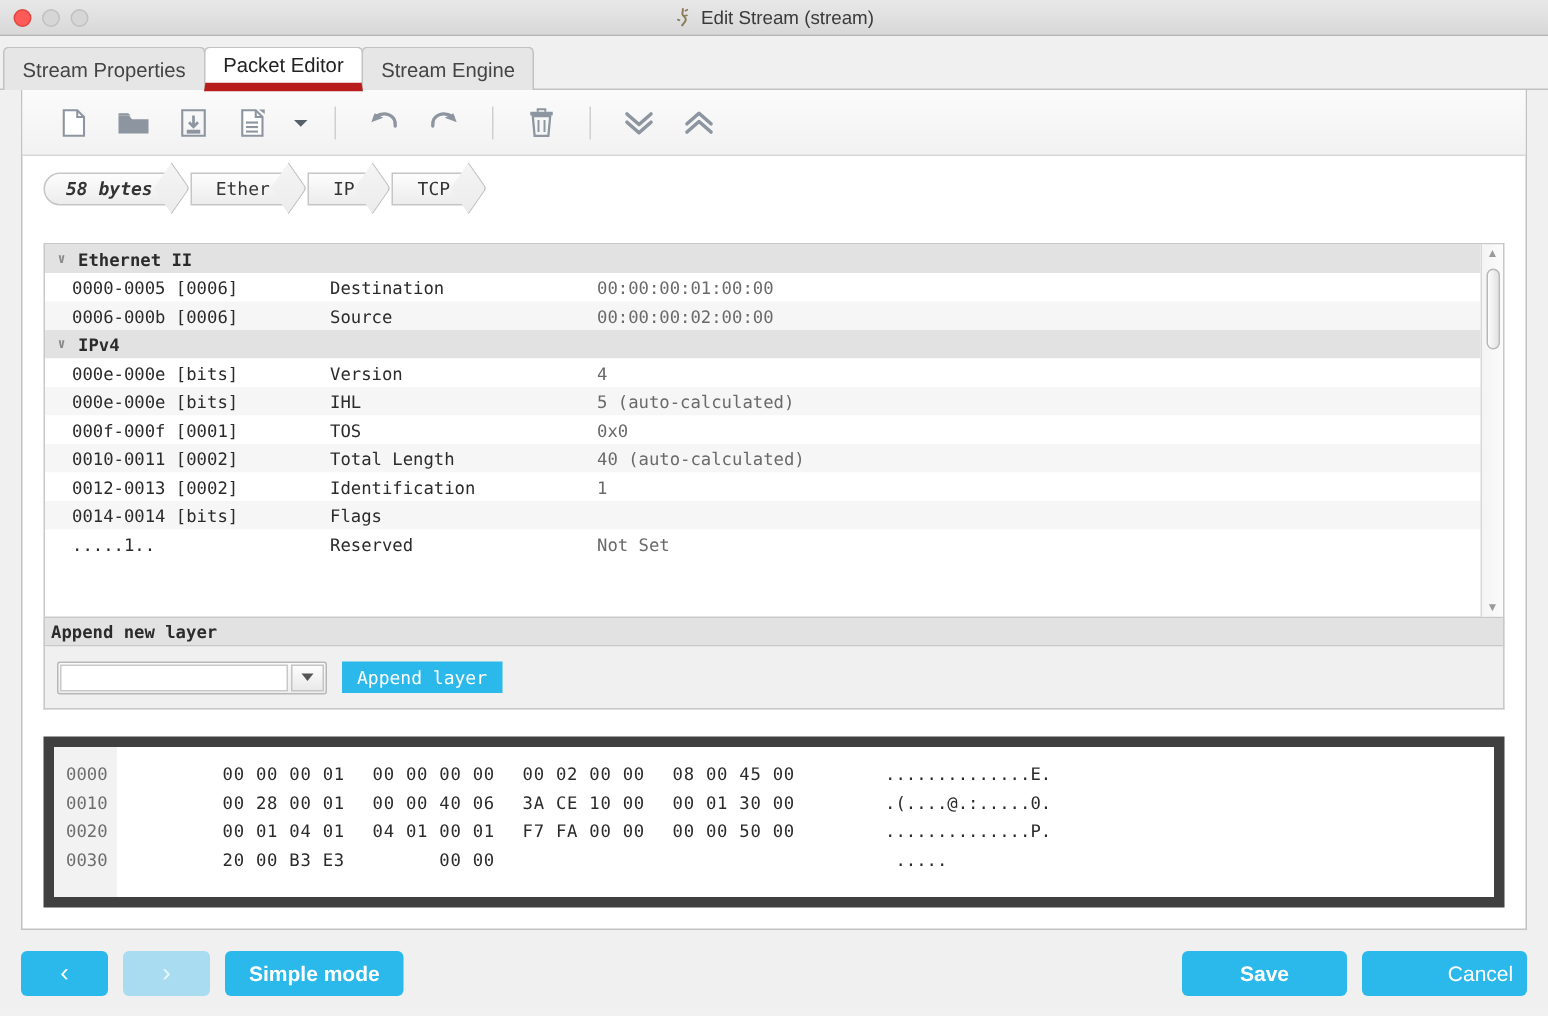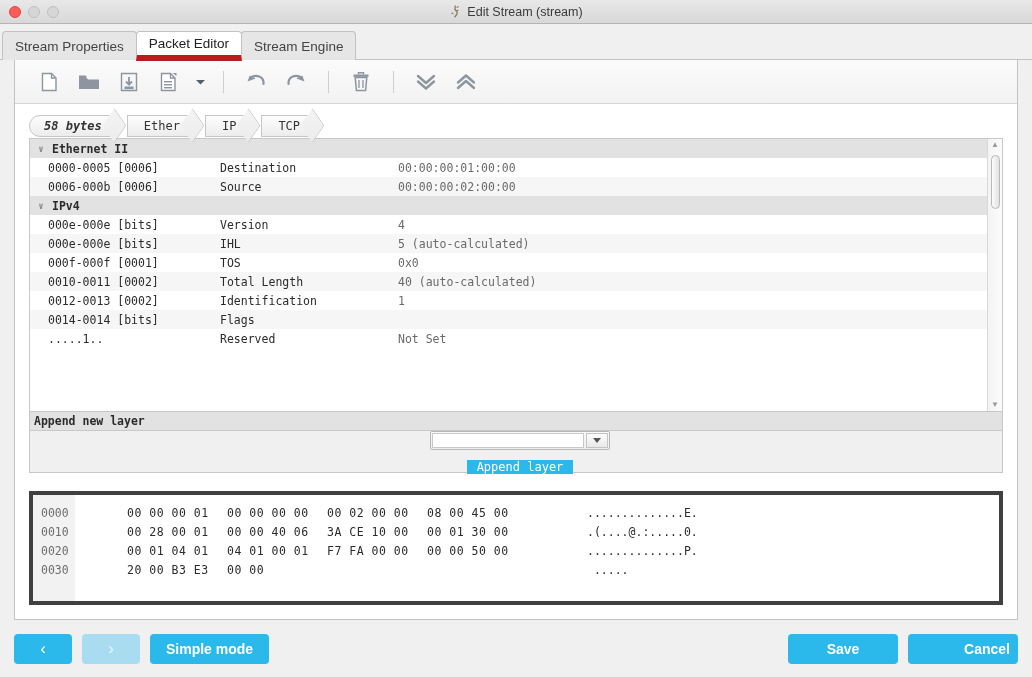--- a/index.html
+++ b/index.html
@@ -109,21 +109,21 @@
 
   
   .editor {
     flex: 1 1 auto;
     padding: 10px 14px 0 14px;
     display: flex; flex-direction: column;
     min-height: 0;
   }
 
   
-  .crumbs { display: flex; align-items: center; height: 24px; margin-bottom: 0; }
+  .crumbs { display: flex; align-items: center; height: 24px; margin-bottom: 24px; }
   .crumb {
     height: 22px;
     display: flex; align-items: center;
     padding: 0 14px 0 16px;
     font-family: "DejaVu Sans Mono", monospace;
     font-size: 12px;
     color: #333;
     background: linear-gradient(to bottom, #fdfdfd, #ececec);
     border: 1px solid #c6c6c6;
     position: relative;
@@ -208,21 +208,20 @@
     font-size: 11.5px; font-weight: bold; color: #2b2b2b;
   }
   .append-body {
     border: 1px solid #c8c8c8;
     border-top: none;
     background: #f0f0f0;
     height: 42px;
     display: flex; align-items: center;
     padding-left: 8px;
     gap: 10px;
-    flex-direction: column;
   }
   .combo {
     display: flex; width: 180px; height: 22px;
     border: 1px solid #b8b8b8;
     background: linear-gradient(to bottom,#fafafa,#eeeeee);
     border-radius: 2px;
     padding: 1px;
   }
   .combo input {
     flex: 1 1 auto;
@@ -254,26 +253,27 @@
     height: 21px;
     padding: 0 10px;
     font-family: "DejaVu Sans Mono", monospace;
     font-size: 12px;
     cursor: pointer;
   }
 
   
   .hex-wrap {
     margin: 18px 14px 14px 14px;
-    border: 4px solid #404040;
+    border: 7px solid #404040;
     background: #fff;
     height: 114px;
     display: flex;
     flex: 0 0 114px;
     overflow: hidden;
+    text-align: right;
   }
   .hex-offcol {
     width: 42px; flex: 0 0 42px;
     background: #f2f2f2;
     padding-top: 8px;
   }
   .hex-main { flex: 1 1 auto; padding-top: 8px; }
   .hex-line {
     height: 19px;
     display: flex; align-items: center;
@@ -313,21 +313,21 @@
     cursor: pointer;
   }
   .spacer { flex: 1 1 auto; }
   .btn-wide {
     height: 30px; width: 110px;
     background: #2bb8ea; color: #fff;
     border: none; border-radius: 4px;
     font-size: 14px; font-weight: bold;
     cursor: pointer;
   }
-  .btn-wide.cancel { font-weight: bold; padding-left: 48px; }
+  .btn-wide.cancel { font-weight: normal; padding-left: 48px; }
 </style>
 </head>
 <body>
 
 <div class="window">
 
   <div class="titlebar">
     <div class="traffic">
       <div class="light close"></div>
       <div class="light min"></div>

